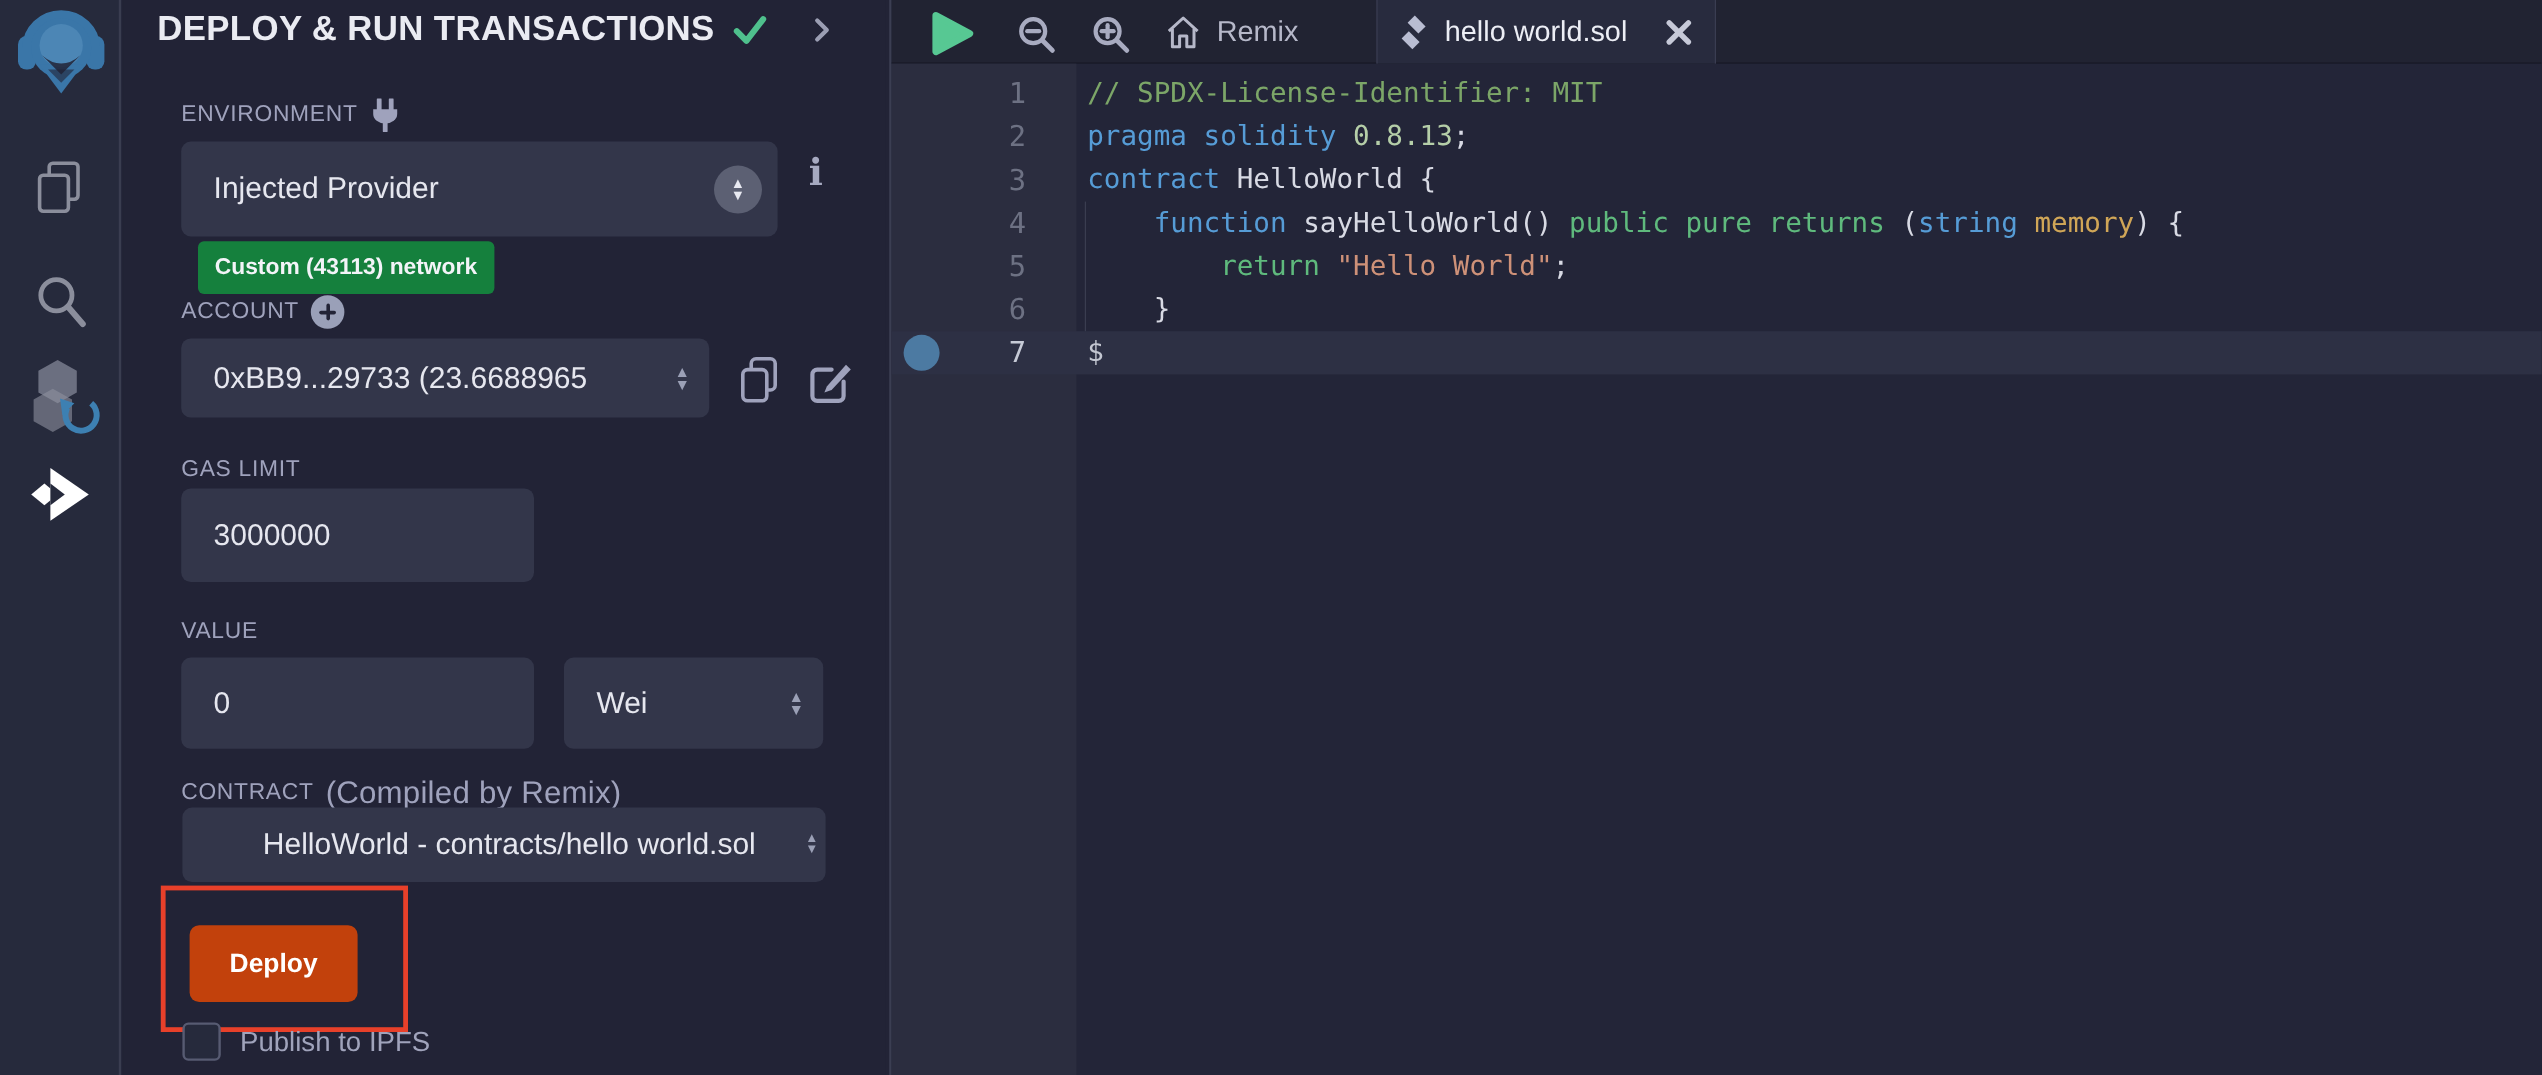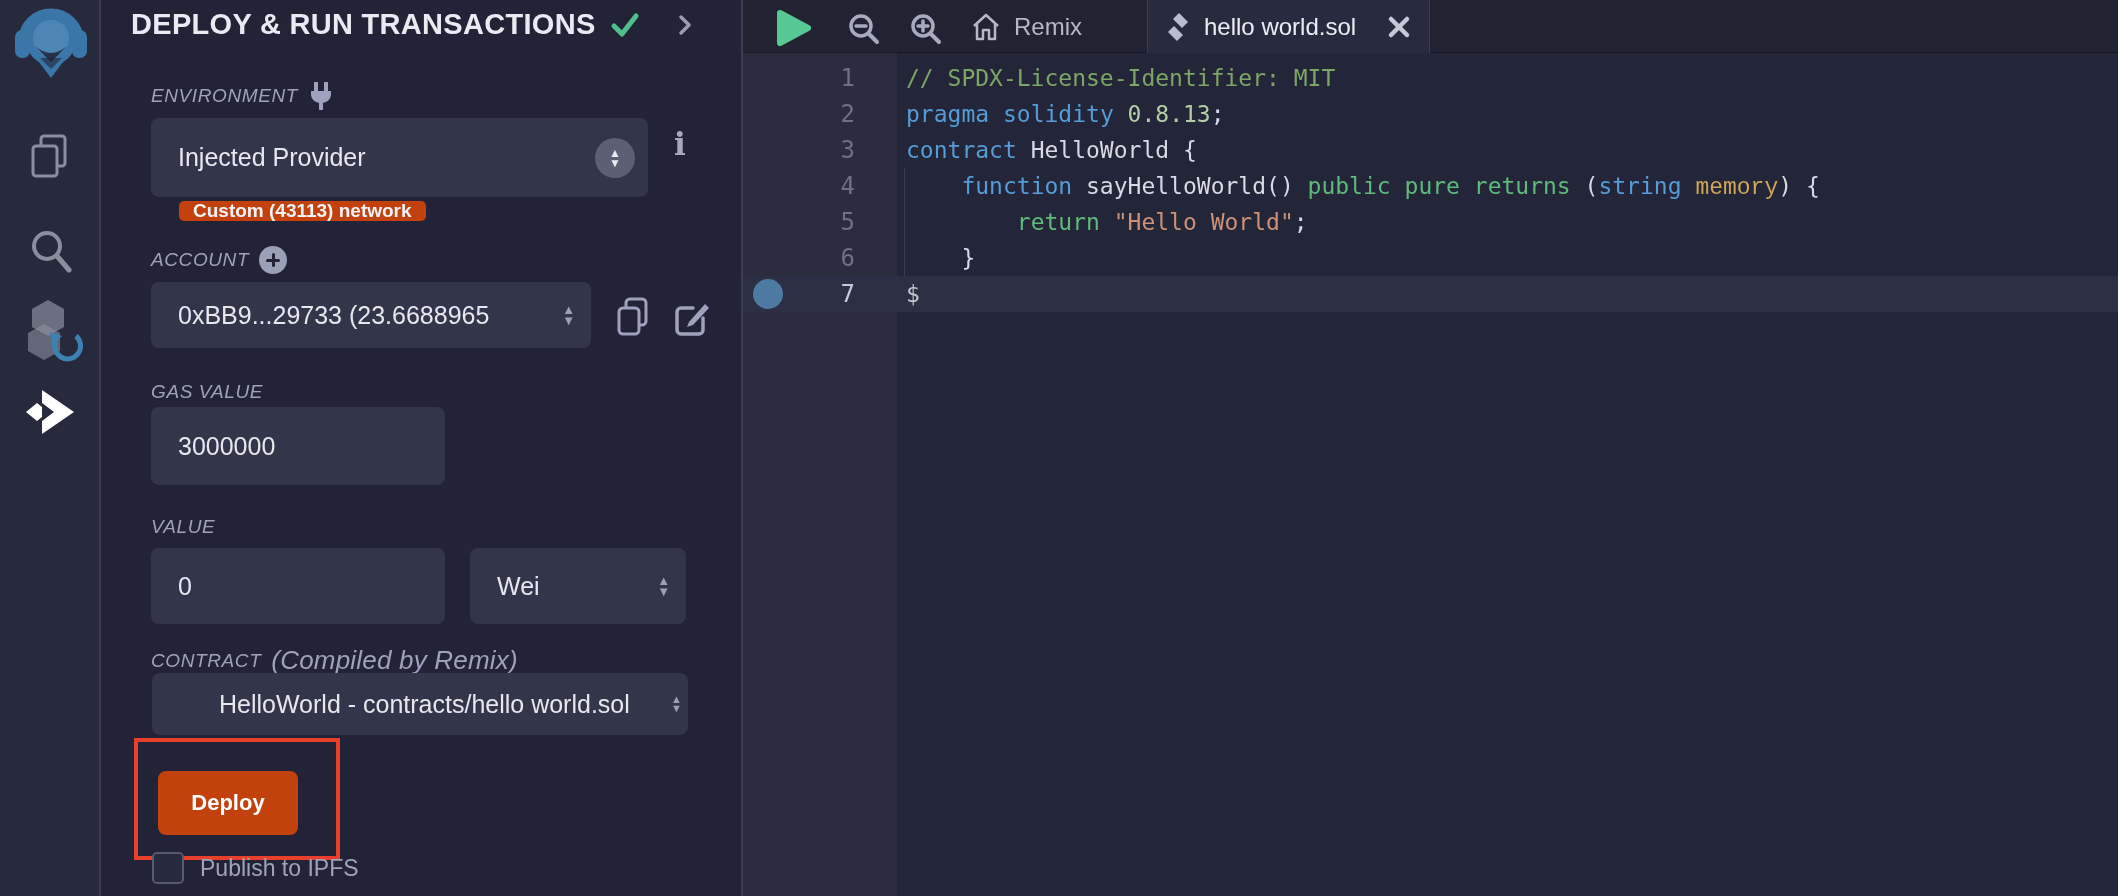--- a/index.html
+++ b/index.html
@@ -8,30 +8,30 @@
 
   
   .iconbar { position:absolute; left:0; top:0; width:101px; height:896px;
              background:#262a3c; border-right:2px solid #3a3d50; }
   .iconbar .ic { position:absolute; left:0; width:101px; display:flex; justify-content:center; cursor:pointer; }
 
   
   .panel { position:absolute; left:103px; top:0; width:635px; height:896px; background:#222336; }
   .panel-title-row { position:absolute; left:28px; top:8px; display:flex; align-items:center; gap:14px; }
   .panel-title { font-size:29px; font-weight:600; color:#eaebf2; letter-spacing:.3px; }
-  .label { position:absolute; left:48px; font-size:19px; color:#9fa2bc; letter-spacing:.6px; display:flex; align-items:center; gap:10px;font-style:italic; }
+  .label { position:absolute; left:48px; font-size:19px; color:#9fa2bc; letter-spacing:.6px; display:flex; align-items:center; gap:10px; }
   .sel, .inp { position:absolute; background:#33364a; border-radius:8px; display:flex; align-items:center; color:#e6e7ef; font-size:25px; }
   .sel { cursor:pointer; } .inp { cursor:text; }
   .sel .txt, .inp .txt { padding-left:27px; white-space:nowrap; overflow:hidden; }
   .spinner { display:flex; flex-direction:column; line-height:11px; font-size:13px; color:#9ba0b6; margin-left:auto; margin-right:16px; }
   .circle-badge { margin-left:auto; margin-right:13px; width:40px; height:40px; border-radius:50%;
                   background:#5c6073; color:#e9eaf2; display:flex; flex-direction:column; align-items:center;
                   justify-content:center; font-size:12px; line-height:10px; flex:none; }
-  .net-badge { position:absolute; left:62px; top:201px; height:20px; background:#c2410c; border-radius:5px;
-               display:flex; align-items:center; padding:0 14px; font-size:19px; font-weight:bold; color:#f3f4f8;margin-left:14px; }
+  .net-badge { position:absolute; left:62px; top:201px; height:44px; background:#15803d; border-radius:5px;
+               display:flex; align-items:center; padding:0 14px; font-size:19px; font-weight:bold; color:#f3f4f8; }
   .plus-circle { width:28px; height:28px; border-radius:50%; background:#9aa0b8; position:relative; display:inline-block; }
   .plus-circle::before, .plus-circle::after { content:""; position:absolute; background:#222336; }
   .plus-circle::before { left:7px; top:12.5px; width:14px; height:3.5px; border-radius:2px; }
   .plus-circle::after  { left:12.5px; top:7px; width:3.5px; height:14px; border-radius:2px; }
   .info-i { position:absolute; left:571px; top:126px; font-family:"DejaVu Serif", serif; font-weight:bold;
             font-size:31px; color:#a6a9c0; cursor:pointer; }
   .mini-icon { position:absolute; cursor:pointer; }
   .red-annot { position:absolute; left:31px; top:738px; width:206px; height:122px; border:4px solid #e8402a; }
   .deploy-btn { position:absolute; left:20px; top:29px; width:140px; height:64px; background:#c2410c; border:none;
                 border-radius:8px; color:#ffffff; font-size:22px; font-weight:bold; font-family:"Liberation Sans",sans-serif; cursor:pointer; }
@@ -63,21 +63,21 @@
   .code-lines { position:absolute; left:163px; top:7px; font-family:"DejaVu Sans Mono", monospace;
                 font-size:23px; cursor:text; }
   .code-line { height:36px; line-height:36px; white-space:pre; }
   .indent-guide { position:absolute; left:161px; top:115px; width:1px; height:108px; background:#3a3d50; }
 
   .tok-comment { color:var(--tok-comment); }
   .tok-keyword { color:var(--tok-keyword); }
   .tok-modifier{ color:var(--tok-modifier); }
   .tok-number  { color:var(--tok-number); }
   .tok-string  { color:var(--tok-string); }
-  .tok-type    { color:var(--tok-type);font-family:Liberation Mono, monospace; }
+  .tok-type    { color:var(--tok-type); }
   .tok-plain   { color:var(--tok-plain); }
   .tok-dim     { color:var(--tok-dim); }
 </style>
 </head>
 <body>
 
 <nav class="iconbar">
   <div class="ic" style="top:6px;">
     <svg width="76" height="78" viewBox="0 0 76 78">
       <rect x="2" y="24" width="15" height="28" rx="7" fill="#3a76a8"></rect>
@@ -164,21 +164,21 @@
   <svg class="mini-icon" style="left:511px; top:296px;" width="38" height="42" viewBox="0 0 38 42">
     <rect x="12" y="3" width="20" height="26" rx="4" fill="none" stroke="#9fa2bc" stroke-width="3"></rect>
     <rect x="5" y="12" width="20" height="26" rx="4" fill="#222336" stroke="#9fa2bc" stroke-width="3"></rect>
   </svg>
   <svg class="mini-icon" style="left:570px; top:298px;" width="40" height="40" viewBox="0 0 40 40">
     <path d="M30 20 v12 a4 4 0 0 1 -4 4 H8 a4 4 0 0 1 -4 -4 V14 a4 4 0 0 1 4 -4 h12" fill="none" stroke="#9fa2bc" stroke-width="3.5" stroke-linecap="round"></path>
     <path d="M16 24 L32 6 l4 4 L20 27 l-6 2 z" fill="#9fa2bc"></path>
   </svg>
 
   <div class="label" style="top:381px;">
-    <span>GAS VALUE</span>
+    <span>GAS LIMIT</span>
   </div>
   <div class="inp" style="left:48px; top:407px; width:294px; height:78px;">
     <span class="txt">3000000</span>
   </div>
 
   <div class="label" style="top:516px;">
     <span>VALUE</span>
   </div>
   <div class="inp" style="left:48px; top:548px; width:294px; height:76px;">
     <span class="txt">0</span>

